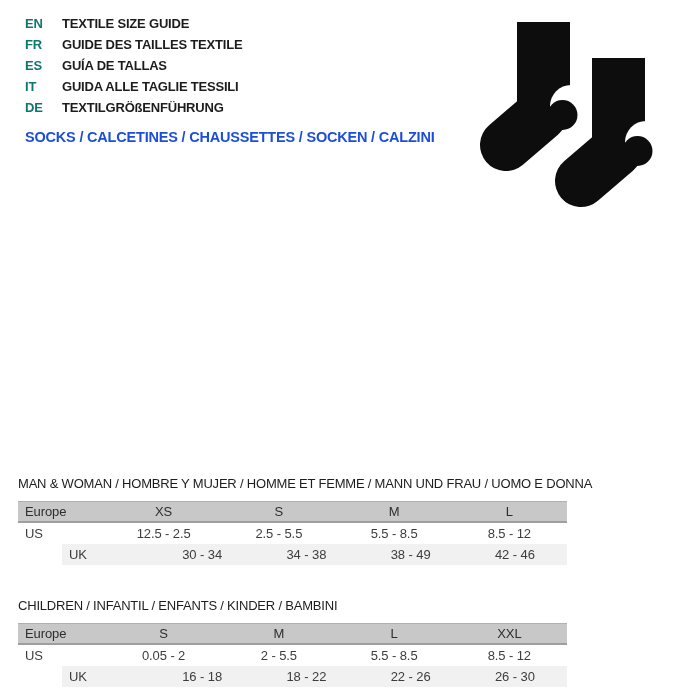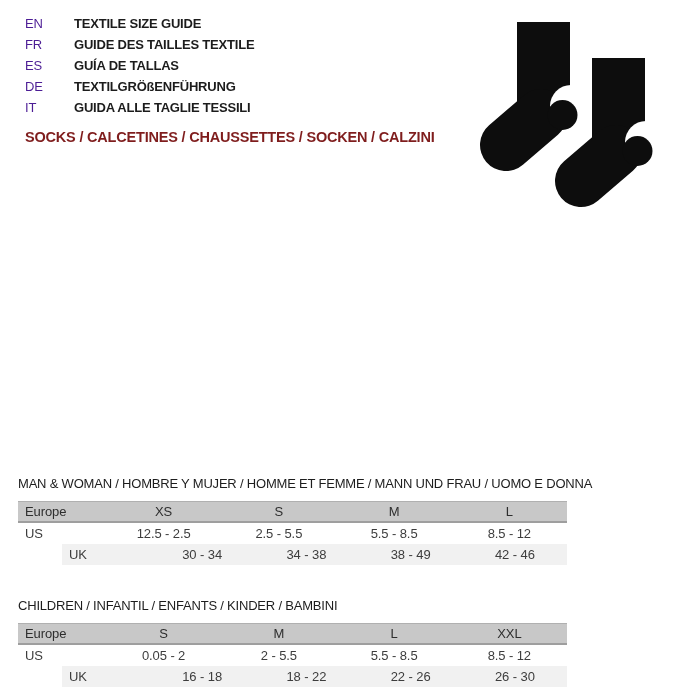--- a/index.html
+++ b/index.html
@@ -2,25 +2,25 @@
 <html><head>
 <meta charset="utf-8">
 <style>
   html,body{margin:0;padding:0;}
   body{font-family:"Liberation Sans", sans-serif; background:#fff;}
   .canvas{position:relative;width:700px;height:700px;background:#ffffff;overflow:hidden;}
 
   
   .lang-list{position:absolute;left:25px;top:13px;}
   .lang-row{display:flex;height:21px;align-items:center;}
-  .lang-code{width:37px;font-weight:normal;font-size:13px;color:#4c1d95;letter-spacing:-0.2px;}
-  .lang-label{font-weight:bold;font-size:13px;color:#1c1c1c;letter-spacing:-0.2px;white-space:nowrap;margin-left:12px;}
+  .lang-code{width:37px;font-weight:bold;font-size:13px;color:#0f766e;letter-spacing:-0.2px;}
+  .lang-label{font-weight:bold;font-size:13px;color:#1c1c1c;letter-spacing:-0.2px;white-space:nowrap;}
 
   .product-line{position:absolute;left:25px;top:129px;font-weight:bold;font-size:14.5px;
-    color:#7f1d1d;letter-spacing:-0.2px;white-space:nowrap;}
+    color:#1d4ed8;letter-spacing:-0.2px;white-space:nowrap;}
 
   
   .socks-icon{position:absolute;left:478px;top:18px;width:190px;height:192px;}
 
   
   .size-section{position:absolute;left:18px;width:549px;}
   .section-adult{top:476px;}
   .section-children{top:598px;}
   .section-title{font-weight:normal;font-size:13px;line-height:15px;color:#1d1d1d;
     letter-spacing:-0.2px;white-space:nowrap;margin:0 0 10px 0;}
@@ -44,26 +44,26 @@
     </div>
     <div class="lang-row">
       <span class="lang-code">FR</span>
       <span class="lang-label">GUIDE DES TAILLES TEXTILE</span>
     </div>
     <div class="lang-row">
       <span class="lang-code">ES</span>
       <span class="lang-label">GUÍA DE TALLAS</span>
     </div>
     <div class="lang-row">
+      <span class="lang-code">IT</span>
+      <span class="lang-label">GUIDA ALLE TAGLIE TESSILI</span>
+    </div>
+    <div class="lang-row">
       <span class="lang-code">DE</span>
       <span class="lang-label">TEXTILGRÖßENFÜHRUNG</span>
-    </div>
-    <div class="lang-row">
-      <span class="lang-code">IT</span>
-      <span class="lang-label">GUIDA ALLE TAGLIE TESSILI</span>
     </div>
   </div>
 
   <div class="product-line">SOCKS / CALCETINES / CHAUSSETTES / SOCKEN / CALZINI</div>
 
   <div class="socks-icon">
     <svg width="190" height="192" viewBox="0 0 190 192" xmlns="http://www.w3.org/2000/svg">
 
       <g transform="translate(75,36)">
         <rect x="39" y="4" width="53" height="96" fill="#0d0d0d"></rect>

